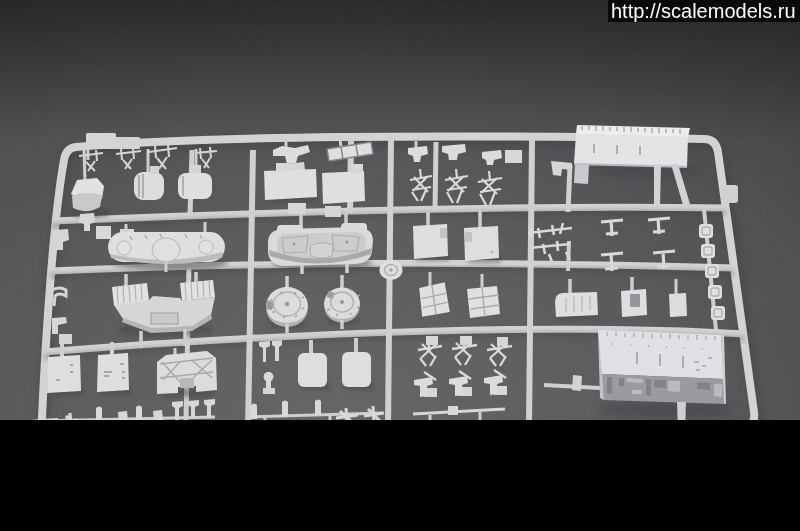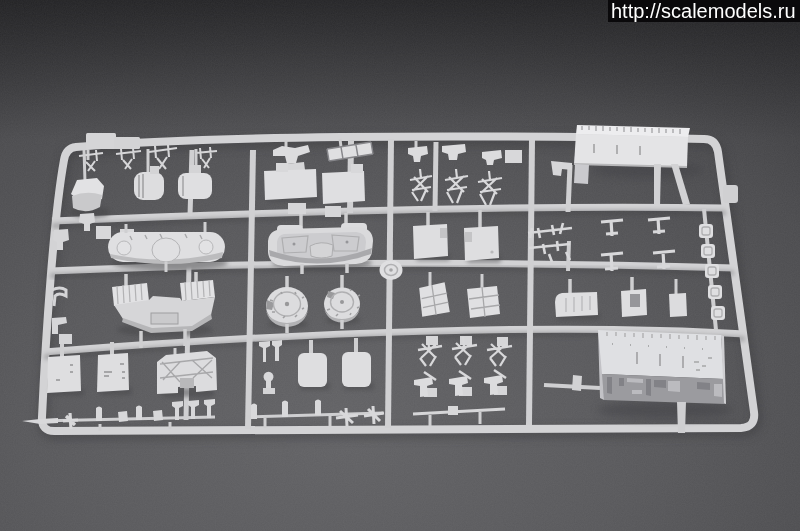--- a/index.html
+++ b/index.html
@@ -1,16 +1,16 @@
 <!DOCTYPE html>
 <html><head>
 <meta charset="utf-8">
 <style>
   html,body{margin:0;padding:0;background:#000;}
-  #stage{position:relative;width:800px;height:531px;overflow:hidden;font-family:"Liberation Sans",sans-serif;}
+  #stage{position:relative;width:800px;height:420px;overflow:hidden;font-family:"Liberation Sans",sans-serif;}
 </style>
 </head>
 <body>
 <div id="stage">
 <svg width="800" height="531" viewBox="0 0 800 531" xmlns="http://www.w3.org/2000/svg">
 <defs>
   <radialGradient id="bgGrad" cx="42%" cy="80%" r="95%">
     <stop offset="0%" stop-color="#626265"></stop>
     <stop offset="40%" stop-color="#58585b"></stop>
     <stop offset="72%" stop-color="#4b4b4e"></stop>

